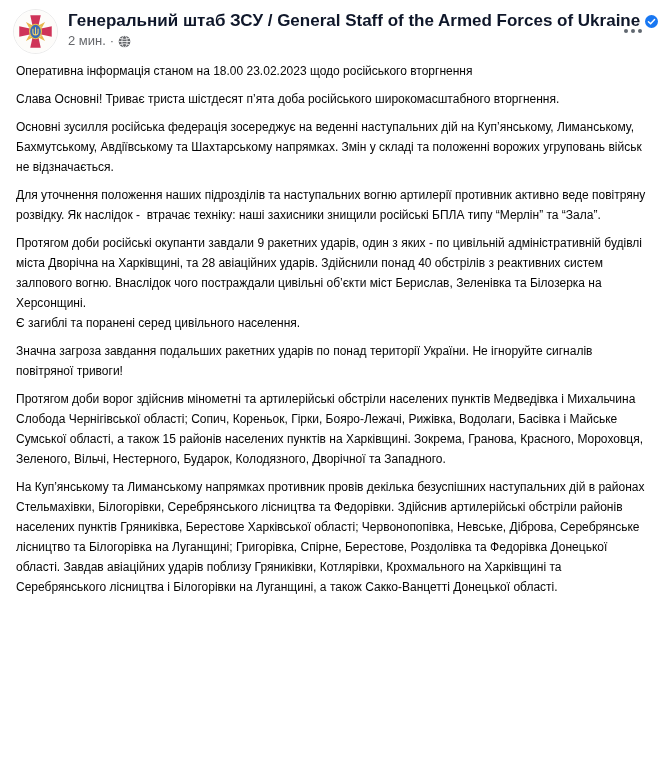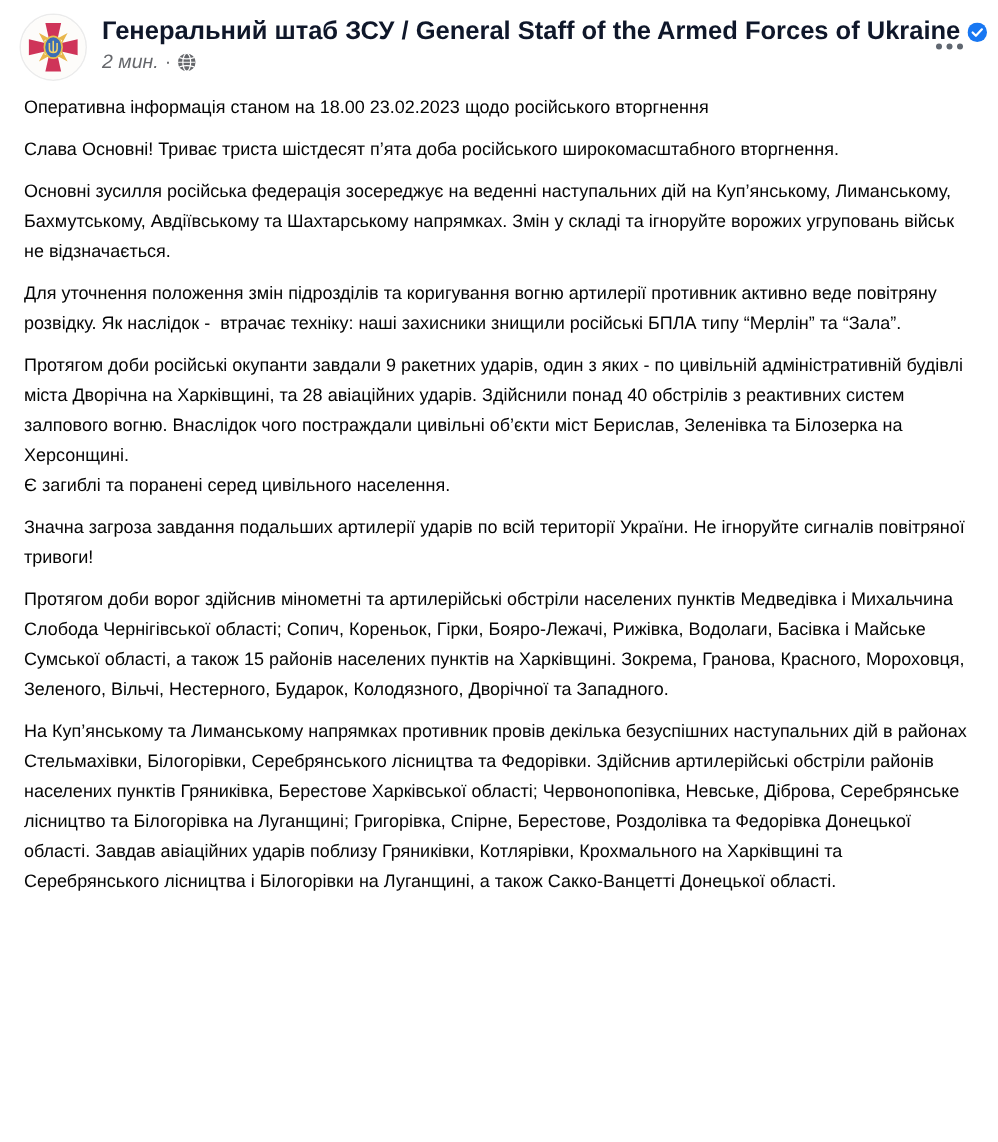--- a/index.html
+++ b/index.html
@@ -53,21 +53,21 @@
   .verified-badge { flex: 0 0 13px; margin-top: 1px; }
   .timestamp-row {
     display: flex;
     align-items: center;
     gap: 4px;
     margin-top: 3px;
     font-size: 13px;
     color: #65676b;
     line-height: 16px;
   }
-  .timestamp-link { cursor: pointer; font-style: italic; }
+  .timestamp-link { cursor: pointer; }
   .dot-sep { color: #65676b; }
   .globe { margin-top: 1px; }
   .more-button {
     position: absolute;
     right: 18px; top: 20px;
     width: 28px; height: 22px;
     display: flex;
     align-items: center;
     justify-content: center;
     gap: 3px;
@@ -150,22 +150,22 @@
       <span class="dot"></span>
       <span class="dot"></span>
       <span class="dot"></span>
     </div>
 
   </div>
 
   <div class="post-body">
     <p>Оперативна інформація станом на 18.00 23.02.2023 щодо російського вторгнення</p>
     <p>Слава Основні! Триває триста шістдесят п’ята доба російського широкомасштабного вторгнення.</p>
-    <p>Основні зусилля російська федерація зосереджує на веденні наступальних дій на Куп’янському, Лиманському, Бахмутському, Авдіївському та Шахтарському напрямках. Змін у складі та ігноруйте ворожих угруповань військ не відзначається.</p>
-    <p>Для уточнення положення змін підрозділів та коригування вогню артилерії противник активно веде повітряну розвідку. Як наслідок -  втрачає техніку: наші захисники знищили російські БПЛА типу “Мерлін” та “Зала”.</p>
+    <p>Основні зусилля російська федерація зосереджує на веденні наступальних дій на Куп’янському, Лиманському, Бахмутському, Авдіївському та Шахтарському напрямках. Змін у складі та положенні ворожих угруповань військ не відзначається.</p>
+    <p>Для уточнення положення наших підрозділів та наступальних вогню артилерії противник активно веде повітряну розвідку. Як наслідок -  втрачає техніку: наші захисники знищили російські БПЛА типу “Мерлін” та “Зала”.</p>
     <p>Протягом доби російські окупанти завдали 9 ракетних ударів, один з яких - по цивільній адміністративній будівлі міста Дворічна на Харківщині, та 28 авіаційних ударів. Здійснили понад 40 обстрілів з реактивних систем залпового вогню. Внаслідок чого постраждали цивільні об’єкти міст Берислав, Зеленівка та Білозерка на Херсонщині.
 Є загиблі та поранені серед цивільного населення.</p>
-    <p>Значна загроза завдання подальших артилерії ударів по всій території України. Не ігноруйте сигналів повітряної тривоги!</p>
+    <p>Значна загроза завдання подальших ракетних ударів по понад території України. Не ігноруйте сигналів повітряної тривоги!</p>
     <p>Протягом доби ворог здійснив мінометні та артилерійські обстріли населених пунктів Медведівка і Михальчина Слобода Чернігівської області; Сопич, Кореньок, Гірки, Бояро-Лежачі, Рижівка, Водолаги, Басівка і Майське Сумської області, а також 15 районів населених пунктів на Харківщині. Зокрема, Гранова, Красного, Мороховця, Зеленого, Вільчі, Нестерного, Бударок, Колодязного, Дворічної та Западного.</p>
     <p>На Куп’янському та Лиманському напрямках противник провів декілька безуспішних наступальних дій в районах Стельмахівки, Білогорівки, Серебрянського лісництва та Федорівки. Здійснив артилерійські обстріли районів населених пунктів Гряниківка, Берестове Харківської області; Червонопопівка, Невське, Діброва, Серебрянське лісництво та Білогорівка на Луганщині; Григорівка, Спірне, Берестове, Роздолівка та Федорівка Донецької області. Завдав авіаційних ударів поблизу Гряниківки, Котлярівки, Крохмального на Харківщині та Серебрянського лісництва і Білогорівки на Луганщині, а також Сакко-Ванцетті Донецької області.</p>
   </div>
 
 </div>
 
 </body></html>

